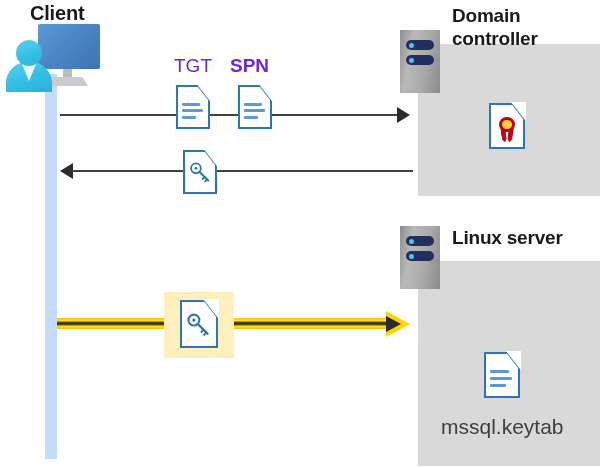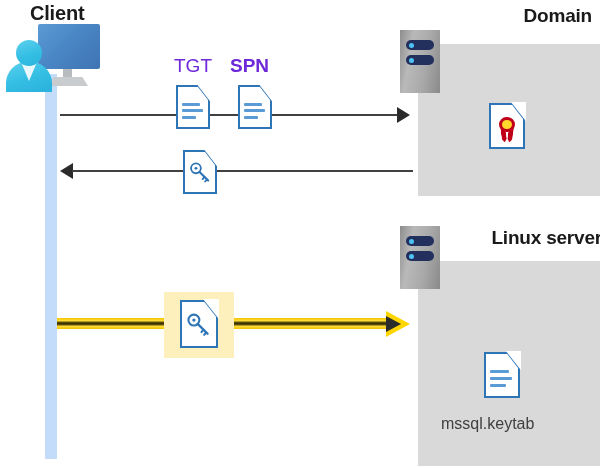--- a/index.html
+++ b/index.html
@@ -20,21 +20,20 @@
     left:45px;top:74px;width:12px;height:385px;
     background:#c2dcfa;
   }
 
   
   .title{
     position:absolute;
     font-weight:bold;
     color:#1a1a1a;
     letter-spacing:-0.2px;
-    text-align:right;
   }
   #client-title{left:30px;top:2px;font-size:20px;}
   #dc-title{left:452px;top:4px;font-size:19px;line-height:23px;width:140px;}
   #linux-title{left:452px;top:226px;font-size:19px;line-height:23px;width:150px;}
 
   
   .panel{position:absolute;background:#d9d9d9;}
   #dc-panel{left:418px;top:44px;width:182px;height:152px;}
   #linux-panel{left:418px;top:261px;width:182px;height:205px;}
 
@@ -119,21 +118,21 @@
   #key-doc-2{left:180px;top:300px;width:38px;height:48px;}
 
   
   #cert-doc{left:489px;top:103px;width:36px;height:46px;}
 
   .doc-label{
     position:absolute;font-size:19px;color:#6d28d9;white-space:nowrap;
   }
   #tgt-label{left:174px;top:55px;}
   #spn-label{left:230px;top:55px;font-weight:bold;}
-  #keytab-label{left:441px;top:415px;font-size:16px;color:#404040;}
+  #keytab-label{left:441px;top:415px;font-size:21px;color:#404040;}
 
   
   .keyglyph{position:absolute;left:14%;top:20%;width:72%;height:62%;}
 
   
   .seal-ribbon{
     position:absolute;left:30%;top:48%;width:40%;height:38%;
   }
   .seal-ribbon .tail{
     position:absolute;top:0;width:36%;height:100%;background:#c00018;
@@ -238,20 +237,21 @@
   <div class="server" id="dc-server">
     <div class="bar b1">
         <div class="dot"></div>
       </div>
     <div class="bar b2">
         <div class="dot"></div>
       </div>
   </div>
   <div class="title" id="dc-title">
     <div>Domain</div>
+    <div>controller</div>
   </div>
 
   <div class="doc" id="cert-doc">
     <div class="page"></div>
     <div class="fold"></div>
     <div class="fold-cut"></div>
     <div class="seal-ribbon">
       <div class="tail l"></div>
       <div class="tail r"></div>
     </div>

